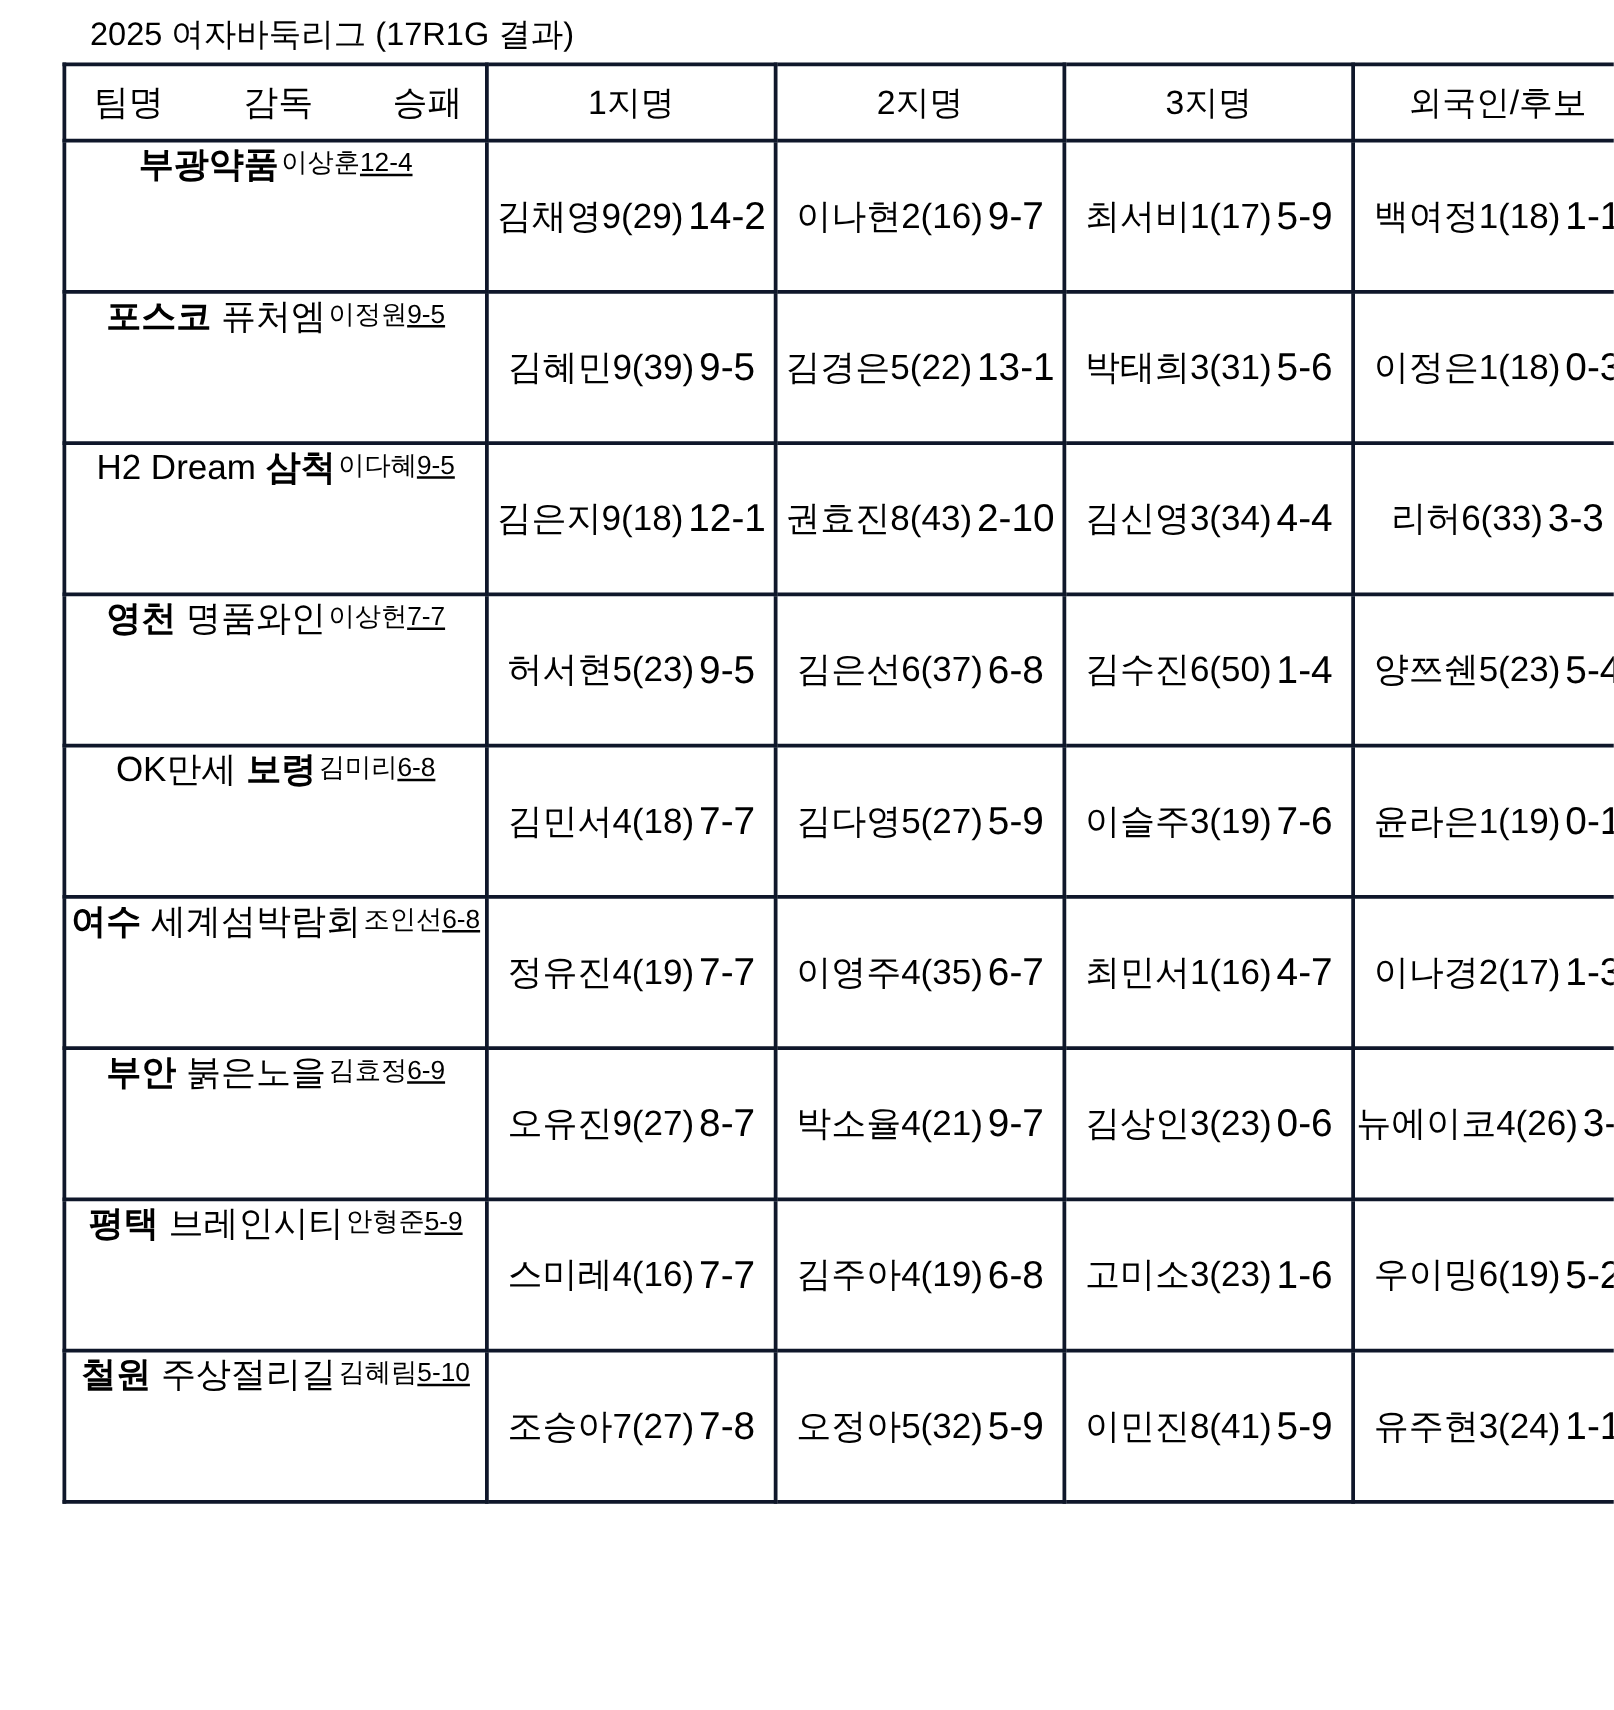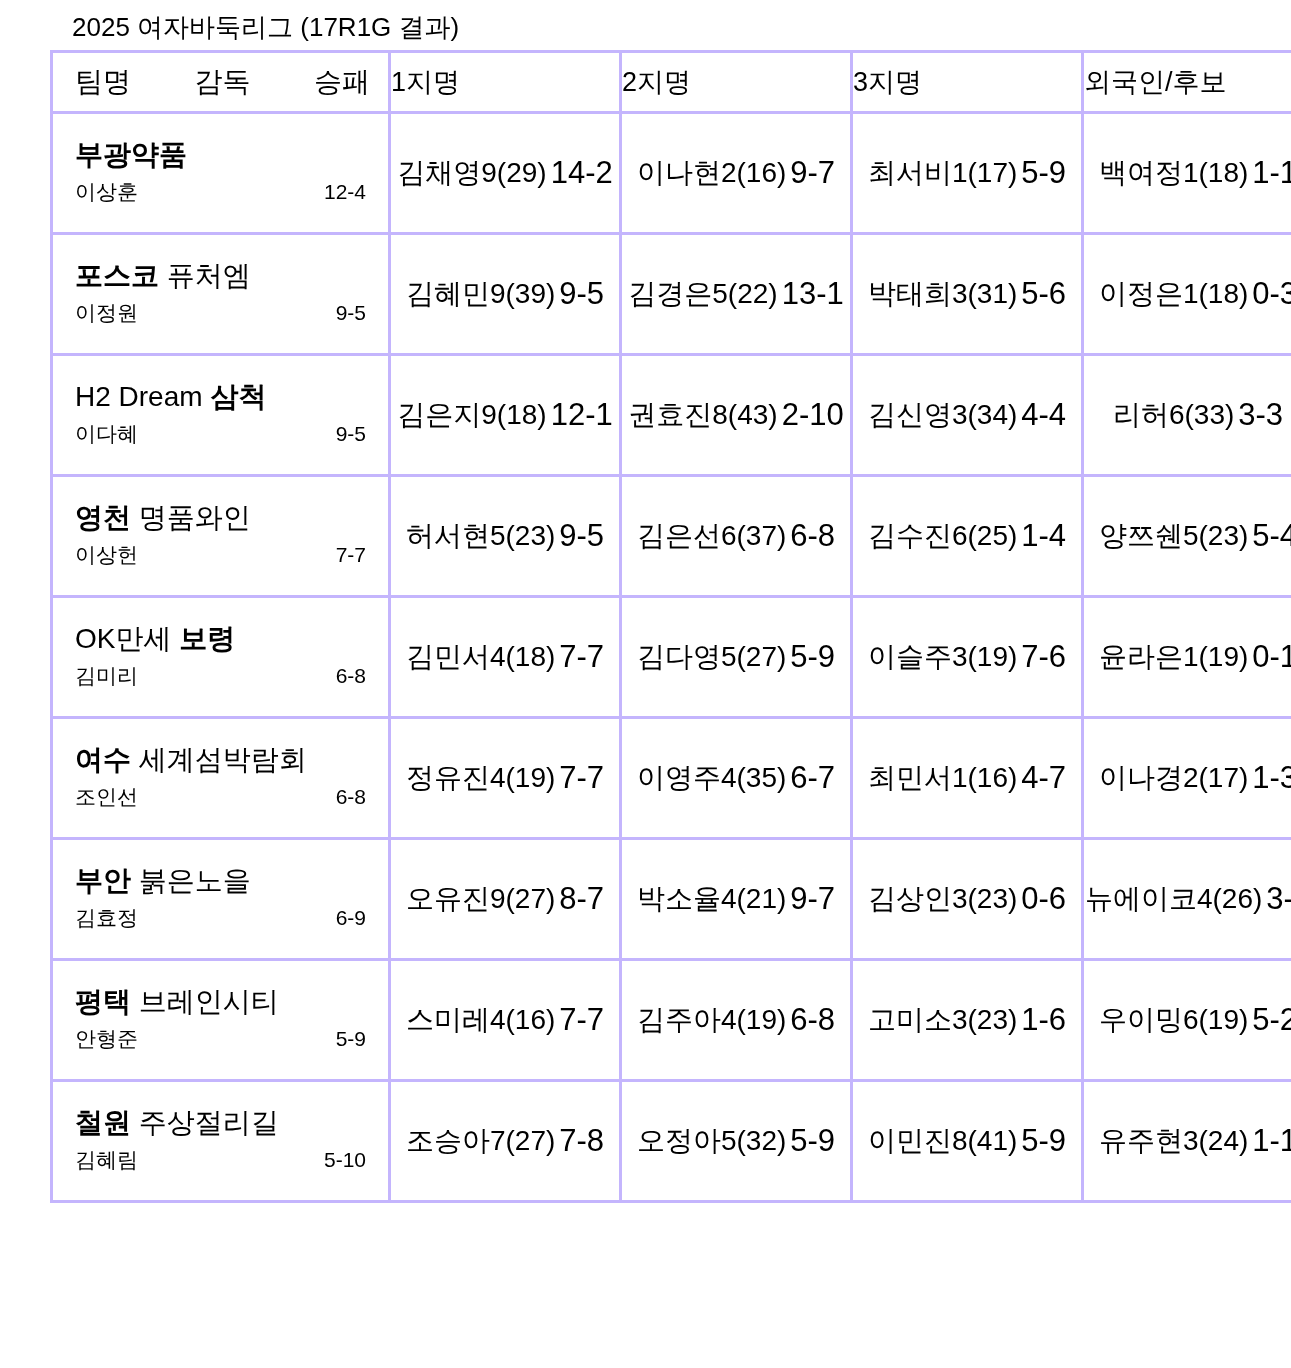--- a/index.html
+++ b/index.html
@@ -34,23 +34,23 @@
     width: 1262px;
     margin: 0 auto;
   }
   table.league col.c0 { width: 338px; }
   table.league col.c1 { width: 231px; }
   table.league col.c2 { width: 231px; }
   table.league col.c3 { width: 231px; }
   table.league col.c4 { width: 231px; }
 
   table.league th, table.league td {
-    border: 3px solid #c4b5fd;
+    border: 3px solid #0f172a;
     padding: 0;
-    text-align: left;
+    text-align: center;
     vertical-align: middle;
     font-weight: normal;
     font-size: 27px;
   }
   thead th {
     height: 58px;
     font-size: 28px;
   }
   .hdr-team {
     display: flex;
@@ -79,41 +79,41 @@
   .cell2 .line2 {
     font-size: 31px;
     line-height: 32px;
     white-space: nowrap;
   }
 
   
   td.teamcell { text-align: left; }
   .teamwrap {
     display: flex;
-    flex-direction: column;
+    flex-direction: row;
     justify-content: center;
     height: 118px;
     padding: 0 16px 0 22px;
     gap: 2px;
   }
   .teamname {
     font-size: 28px;
     line-height: 36px;
     white-space: nowrap;
   }
   .teamname b { font-weight: bold; }
   .coachrow {
     display: flex;
     justify-content: space-between;
     align-items: baseline;
     font-size: 21px;
     line-height: 34px;
     white-space: nowrap;
   }
-  .coachrow .record { padding-right: 6px; }
+  .coachrow .record { padding-right: 6px; text-decoration: underline; }
 </style>
 </head>
 <body>
 
 <div class="page">
 
   <div class="title">2025 여자바둑리그 (17R1G 결과)</div>
 
   <table class="league">
     <colgroup>
@@ -261,21 +261,21 @@
             </div>
           </td>
           <td>
             <div class="cell2">
               <div class="line1">김은선6(37)</div>
               <div class="line2">6-8</div>
             </div>
           </td>
           <td>
             <div class="cell2">
-              <div class="line1">김수진6(25)</div>
+              <div class="line1">김수진6(50)</div>
               <div class="line2">1-4</div>
             </div>
           </td>
           <td>
             <div class="cell2">
               <div class="line1">양쯔쉔5(23)</div>
               <div class="line2">5-4</div>
             </div>
           </td>
         </tr>

